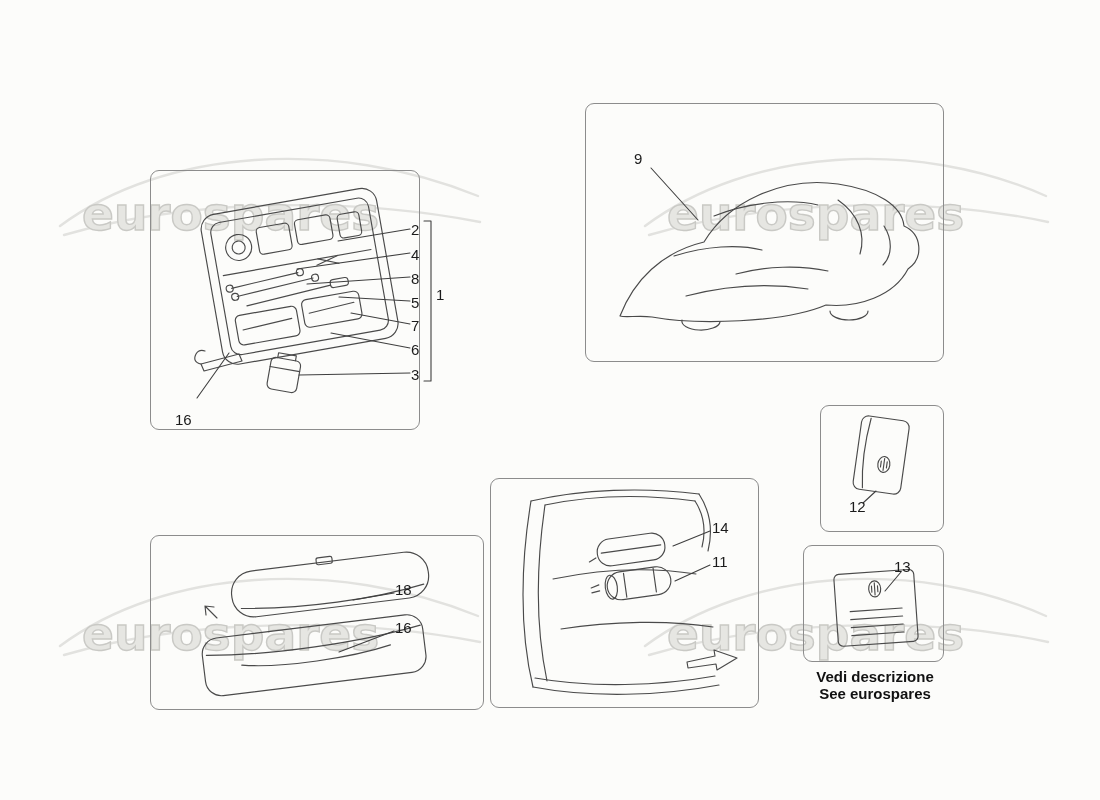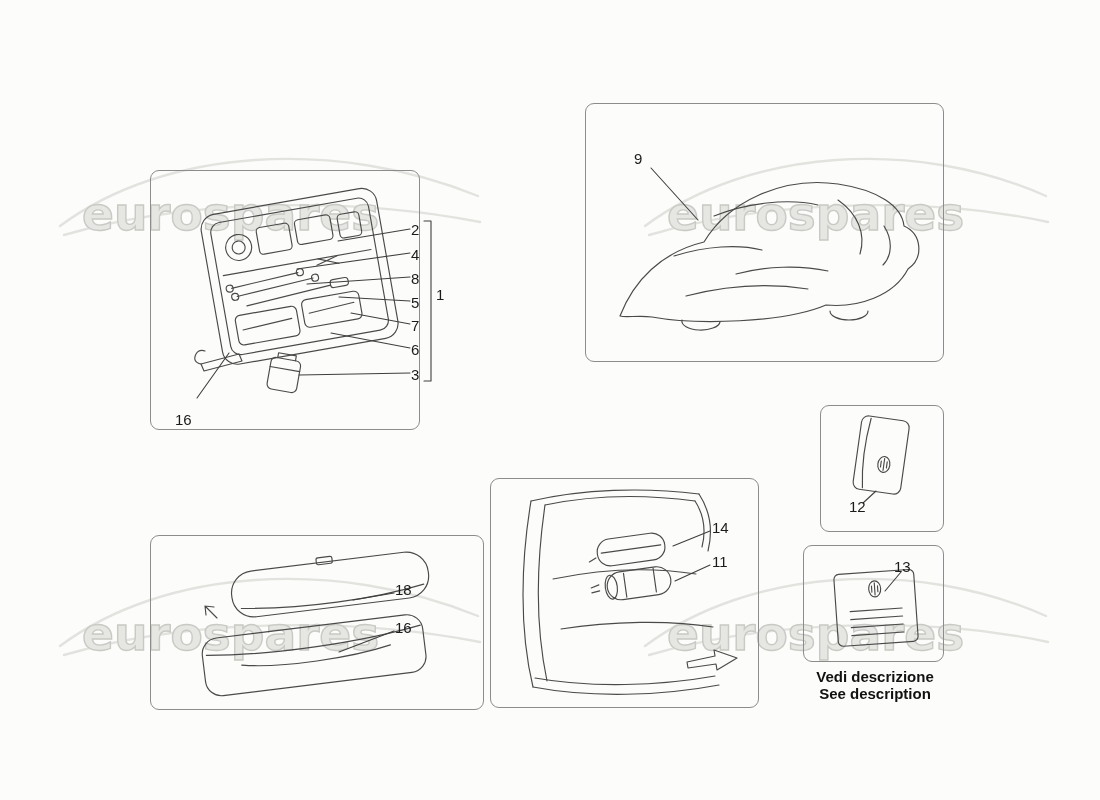--- a/index.html
+++ b/index.html
@@ -202,13 +202,13 @@
 <div class="callout" style="left:175px;top:411px">16</div>
 <div class="callout" style="left:634px;top:150px">9</div>
 <div class="callout" style="left:849px;top:498px">12</div>
 <div class="callout" style="left:395px;top:581px">18</div>
 <div class="callout" style="left:395px;top:619px">16</div>
 <div class="callout" style="left:712px;top:519px">14</div>
 <div class="callout" style="left:712px;top:553px">11</div>
 <div class="callout" style="left:894px;top:558px">13</div>
 
 <div class="note" style="top:668px">Vedi descrizione</div>
-<div class="note" style="top:685px">See description</div>
+<div class="note" style="top:685px">See eurospares</div>
 
 </body></html>

